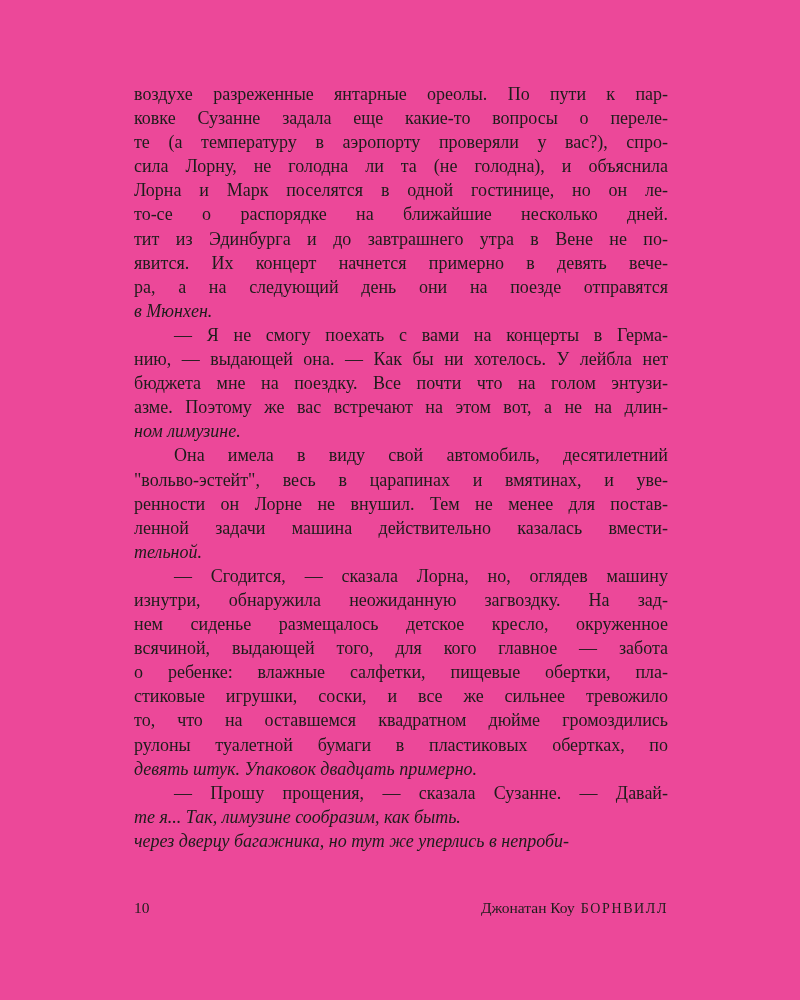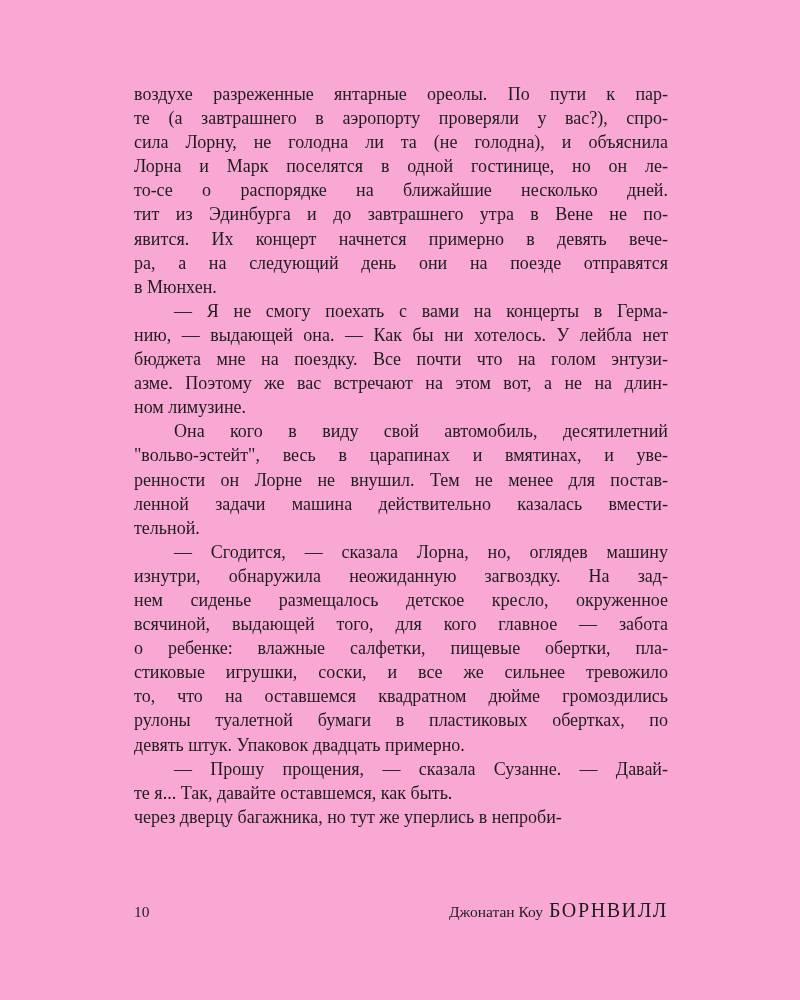--- a/index.html
+++ b/index.html
@@ -7,95 +7,97 @@
   body {
     background: #ffffff;
     font-family: "Liberation Serif", "DejaVu Serif", serif;
     color: #1d1d1b;
     position: relative;
     overflow: hidden;
   }
   .page {
     position: absolute;
     inset: 0;
-    background: #f9a8d4;
+    background: #ec4899;
   }
   .text-block {
     position: absolute;
     left: 134px;
     top: 82px;
     width: 534px;
     font-size: 18px;
     line-height: 24.1px;
   }
   .line {
     text-align: justify;
     text-align-last: justify;
   }
   .line.last {
     text-align-last: left;
+    font-style: italic;
   }
   .line.indent {
     text-indent: 40px;
   }
   .footer {
     position: absolute;
     left: 134px;
     top: 899px;
     width: 534px;
     display: flex;
     justify-content: space-between;
     align-items: baseline;
     font-size: 15.5px;
     color: #1d1d1b;
     text-align: right;
   }
   .running-title { white-space: nowrap; }
   .title-caps {
-    font-size: 20px;
+    font-size: 14px;
     letter-spacing: 1.6px;
     margin-left: 6px;
   }
 </style>
 </head>
 <body>
 
 <div class="page">
 
   <div class="text-block">
       <div class="line">воздухе разреженные янтарные ореолы. По пути к пар-</div>
-      <div class="line">те (а завтрашнего в аэропорту проверяли у вас?), спро-</div>
+      <div class="line">ковке Сузанне задала еще какие-то вопросы о переле-</div>
+      <div class="line">те (а температуру в аэропорту проверяли у вас?), спро-</div>
       <div class="line">сила Лорну, не голодна ли та (не голодна), и объяснила</div>
       <div class="line">Лорна и Марк поселятся в одной гостинице, но он ле-</div>
       <div class="line">то-се о распорядке на ближайшие несколько дней.</div>
       <div class="line">тит из Эдинбурга и до завтрашнего утра в Вене не по-</div>
       <div class="line">явится. Их концерт начнется примерно в девять вече-</div>
       <div class="line">ра, а на следующий день они на поезде отправятся</div>
       <div class="line last">в Мюнхен.</div>
       <div class="line indent">— Я не смогу поехать с вами на концерты в Герма-</div>
       <div class="line">нию, — выдающей она. — Как бы ни хотелось. У лейбла нет</div>
       <div class="line">бюджета мне на поездку. Все почти что на голом энтузи-</div>
       <div class="line">азме. Поэтому же вас встречают на этом вот, а не на длин-</div>
       <div class="line last">ном лимузине.</div>
-      <div class="line indent">Она кого в виду свой автомобиль, десятилетний</div>
+      <div class="line indent">Она имела в виду свой автомобиль, десятилетний</div>
       <div class="line">"вольво-эстейт", весь в царапинах и вмятинах, и уве-</div>
       <div class="line">ренности он Лорне не внушил. Тем не менее для постав-</div>
       <div class="line">ленной задачи машина действительно казалась вмести-</div>
       <div class="line last">тельной.</div>
       <div class="line indent">— Сгодится, — сказала Лорна, но, оглядев машину</div>
       <div class="line">изнутри, обнаружила неожиданную загвоздку. На зад-</div>
       <div class="line">нем сиденье размещалось детское кресло, окруженное</div>
       <div class="line">всячиной, выдающей того, для кого главное — забота</div>
       <div class="line">о ребенке: влажные салфетки, пищевые обертки, пла-</div>
       <div class="line">стиковые игрушки, соски, и все же сильнее тревожило</div>
       <div class="line">то, что на оставшемся квадратном дюйме громоздились</div>
       <div class="line">рулоны туалетной бумаги в пластиковых обертках, по</div>
       <div class="line last">девять штук. Упаковок двадцать примерно.</div>
       <div class="line indent">— Прошу прощения, — сказала Сузанне. — Давай-</div>
-      <div class="line last">те я... Так, давайте оставшемся, как быть.</div>
+      <div class="line last">те я... Так, лимузине сообразим, как быть.</div>
       <div class="line last">через дверцу багажника, но тут же уперлись в непроби-</div>
     </div>
 
   <div class="footer">
     <span class="page-num">10</span>
     <span class="running-title">
       <span>Джонатан Коу</span><span class="title-caps">БОРНВИЛЛ</span>
     </span>
   </div>
 

